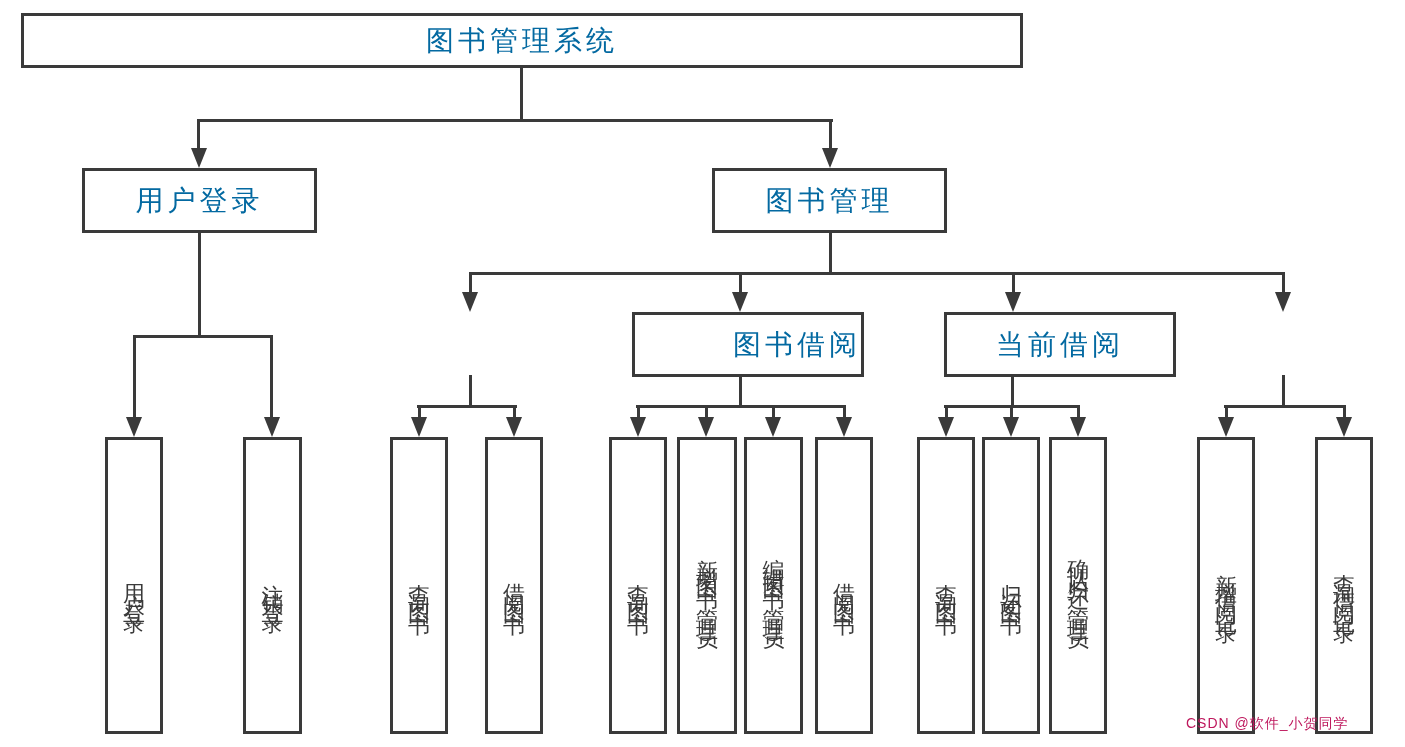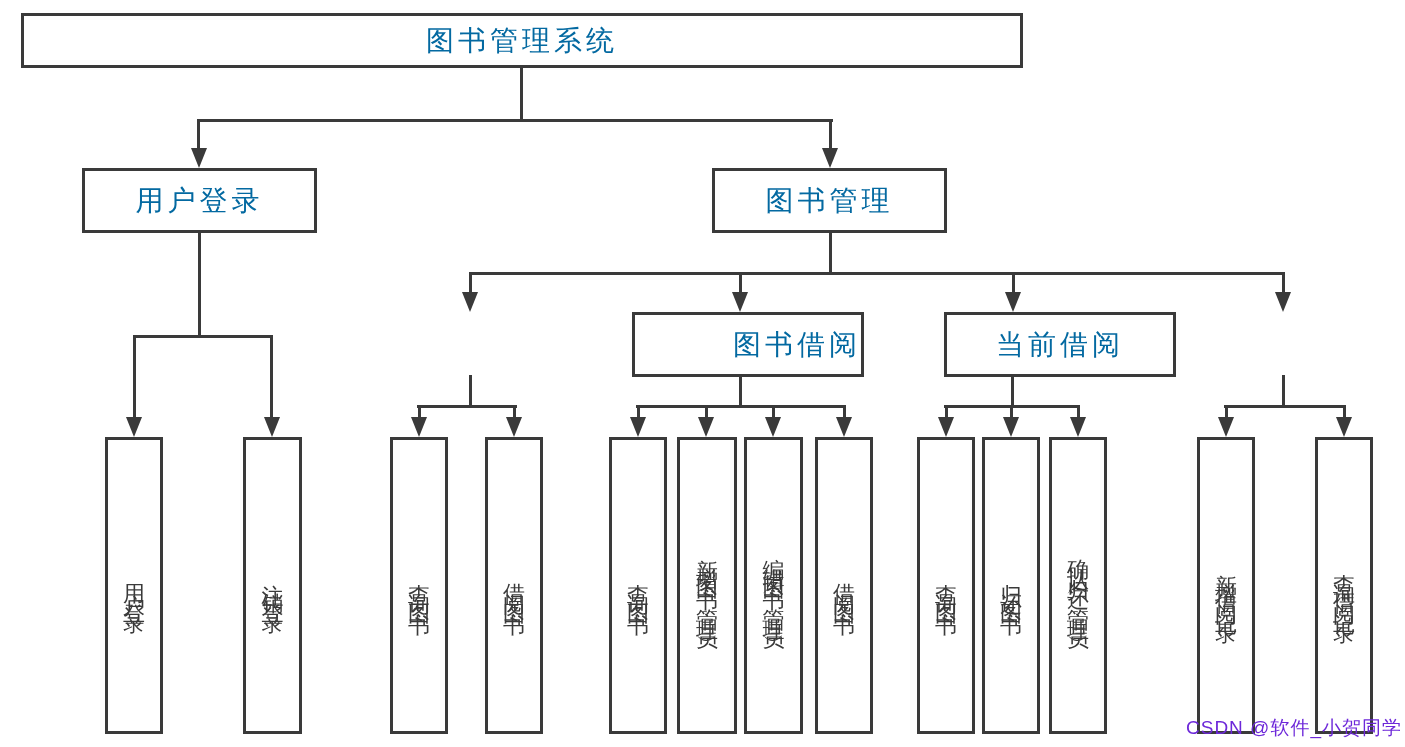--- a/index.html
+++ b/index.html
@@ -33,21 +33,21 @@
   .vl{position:absolute;width:3px;background:#3a3a3a;}
   .hl{position:absolute;height:3px;background:#3a3a3a;}
   .ar{
     position:absolute;width:0;height:0;
     border-left:8px solid transparent;
     border-right:8px solid transparent;
     border-top:20px solid #3a3a3a;
   }
   .watermark{
     position:absolute;left:1186px;top:715px;
-    font-size:19px;color:#6d28d9;letter-spacing:1px;
+    font-size:14px;color:#be185d;letter-spacing:1px;
     white-space:nowrap;z-index:5;
   }
 </style>
 </head>
 <body>
 
 <div id="stage">
 
   <div class="hbox" style="left:21px;top:13px;width:1002px;height:55px;">
     <span>图书管理系统</span>

